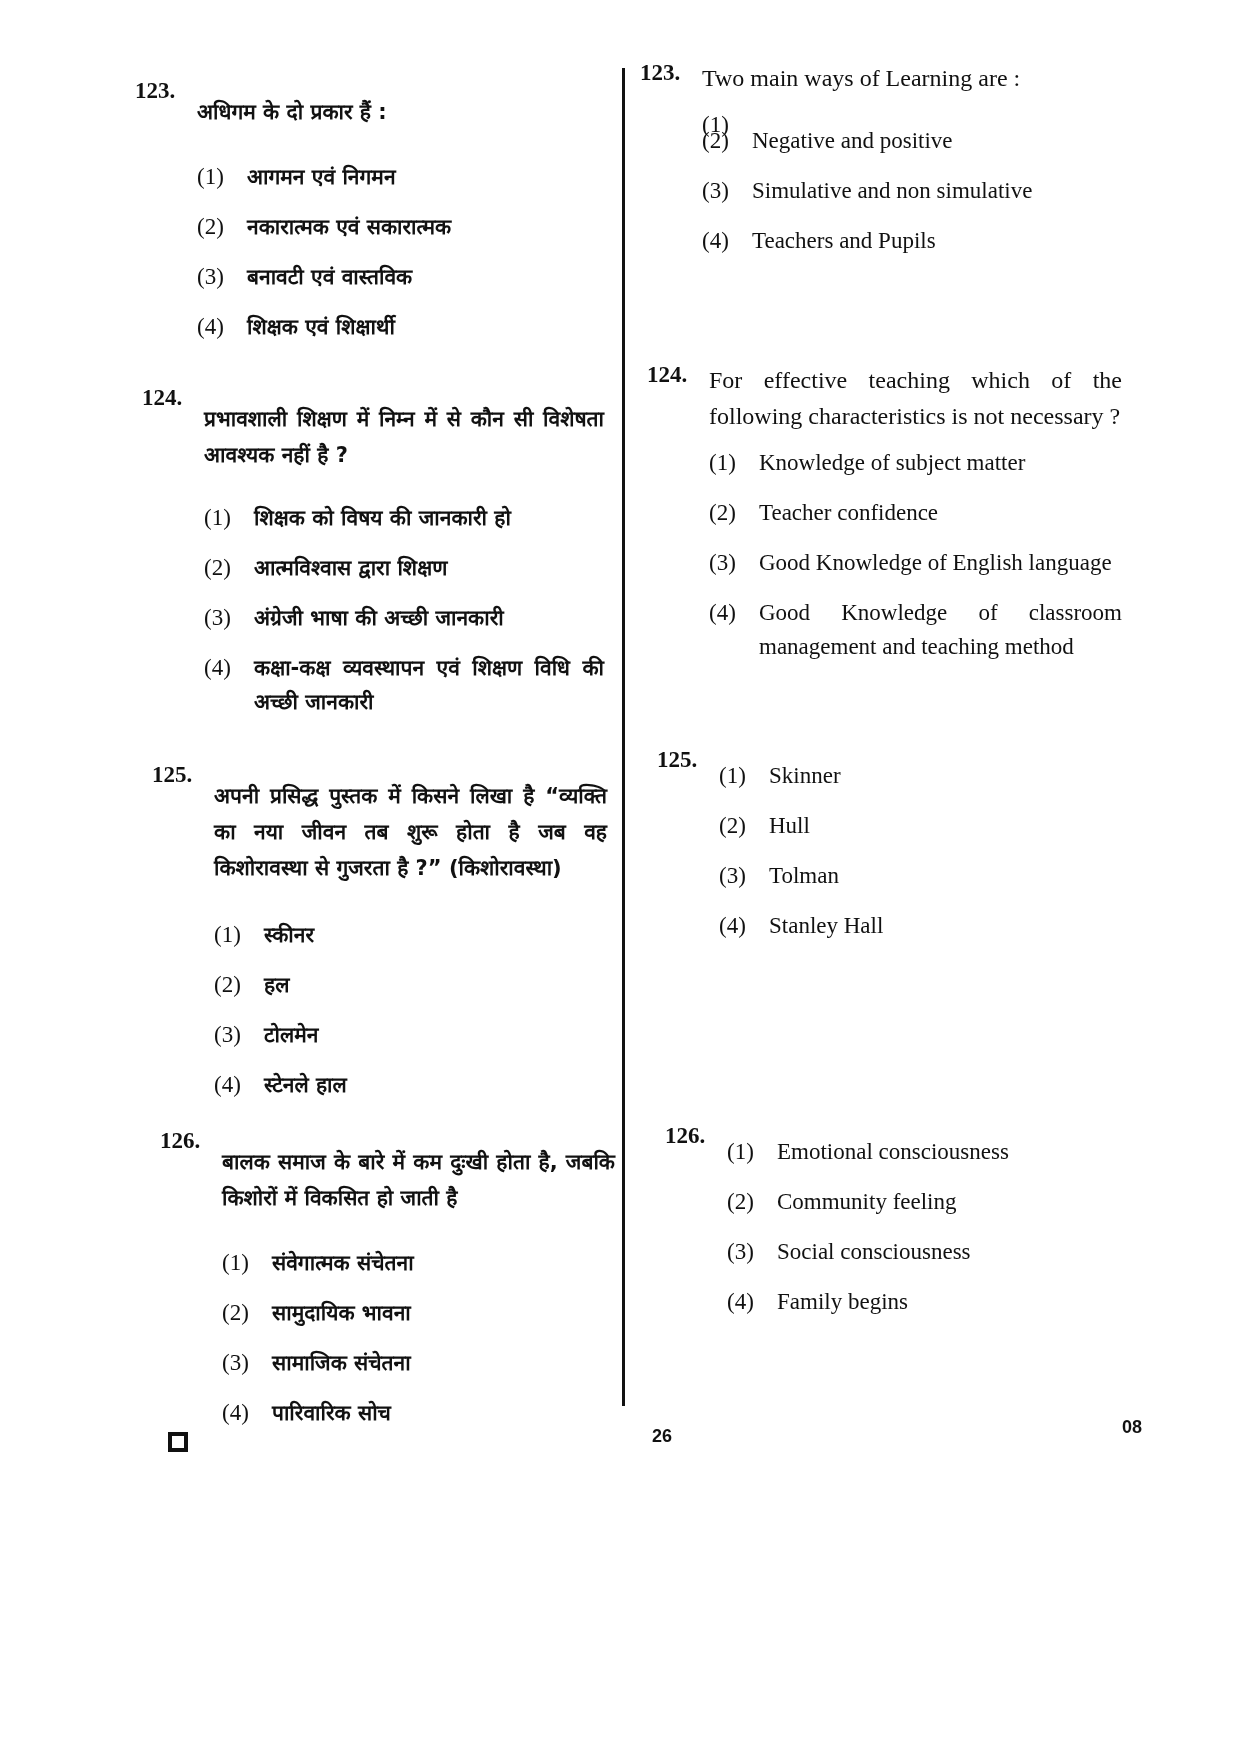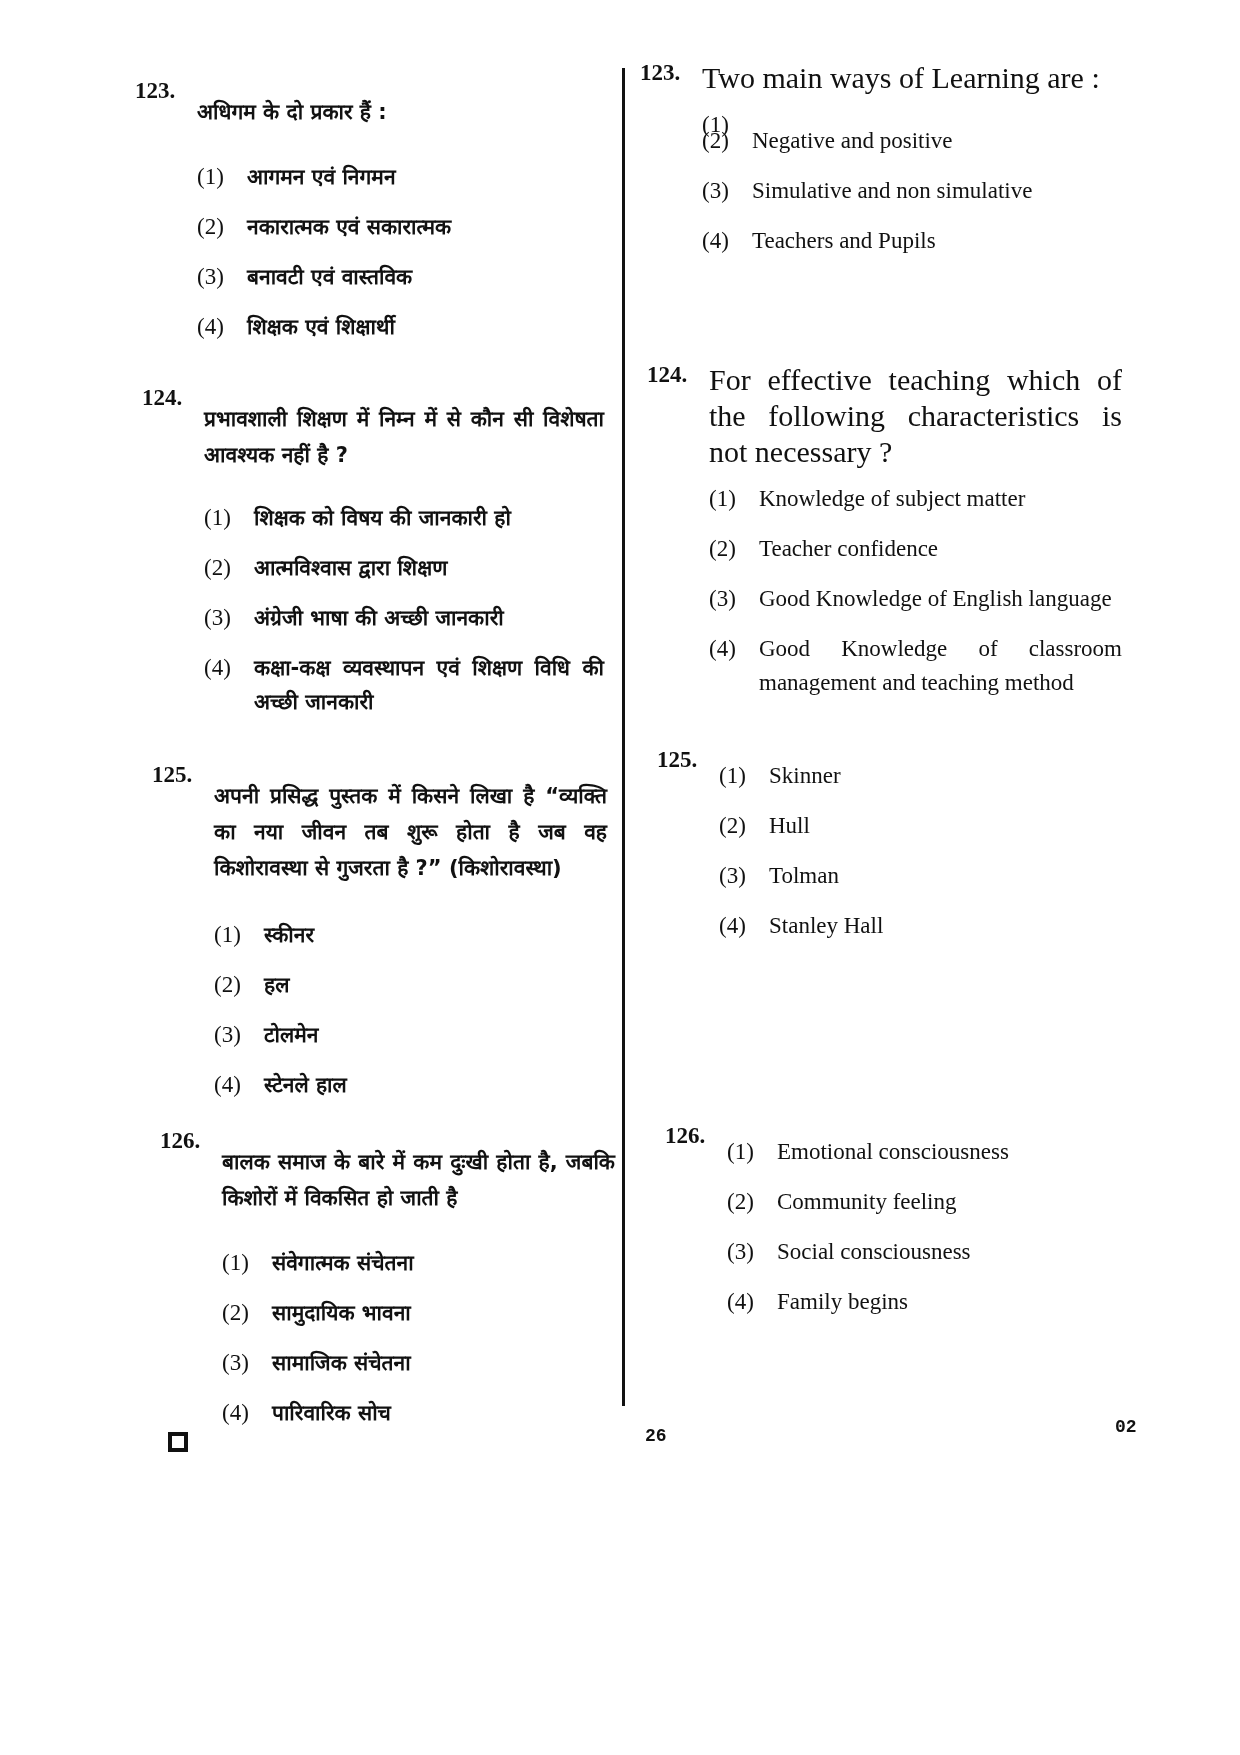--- a/index.html
+++ b/index.html
@@ -5,27 +5,27 @@
   html, body { margin: 0; padding: 0; }
   body {
     width: 1240px; height: 1755px; background: #ffffff;
     position: relative; overflow: hidden;
     font-family: "Liberation Serif", "DejaVu Serif", serif;
     color: #111;
   }
   .divider { position: absolute; left: 622px; top: 68px; width: 3px; height: 1338px; background: #111; }
   .q { position: absolute; }
   .qnum { position: absolute; left: 0; top: 0; font-weight: bold; font-size: 23px; }
-  .qtext { margin-left: 62px; font-size: 30px; line-height: 36px; text-align: justify; }
+  .qtext { margin-left: 62px; font-size: 24px; line-height: 36px; text-align: justify; }
   .opt { position: relative; margin-left: 62px; font-size: 23px; line-height: 34px; }
   .opt .n { position: absolute; left: 0; top: 0; }
   .opt .t { display: block; margin-left: 50px; text-align: justify; }
   .hi .qtext, .hi .opt { font-family: "DejaVu Sans", sans-serif; font-size: 21px; font-weight: bold; margin-top: 16px; }
   .hi .opt .n { font-family: "Liberation Serif", serif; font-weight: normal; font-size: 23px; }
-  .footer { position: absolute; font-weight: bold; font-family: Liberation Mono, monospace; font-size: 18px; }
+  .footer { position: absolute; font-weight: bold; font-family: Liberation Sans, sans-serif; font-size: 18px; margin-left: 7px; }
   .marker { position: absolute; left: 168px; top: 1432px; width: 12px; height: 12px; border: 4px solid #111; background: #fff; }
 </style>
 </head>
 <body>
 
 <div class="divider"></div>
 
 <div class="q hi" style="left:135px; top:78px; width:470px;">
   <span class="qnum">123.</span>
   <div class="qtext">अधिगम के दो प्रकार हैं :</div>
@@ -194,13 +194,13 @@
       <span class="t">Social consciousness</span>
     </div>
   <div class="opt">
       <span class="n">(4)</span>
       <span class="t">Family begins</span>
     </div>
 </div>
 
 <div class="marker"></div>
 <div class="footer" style="left:645px; top:1426px;">26</div>
-<div class="footer" style="left:1115px; top:1417px;">02</div>
+<div class="footer" style="left:1115px; top:1417px;">08</div>
 
 </body></html>

